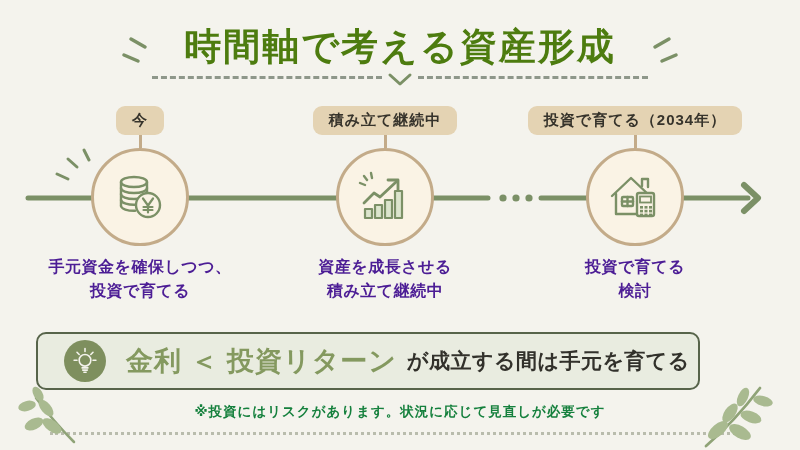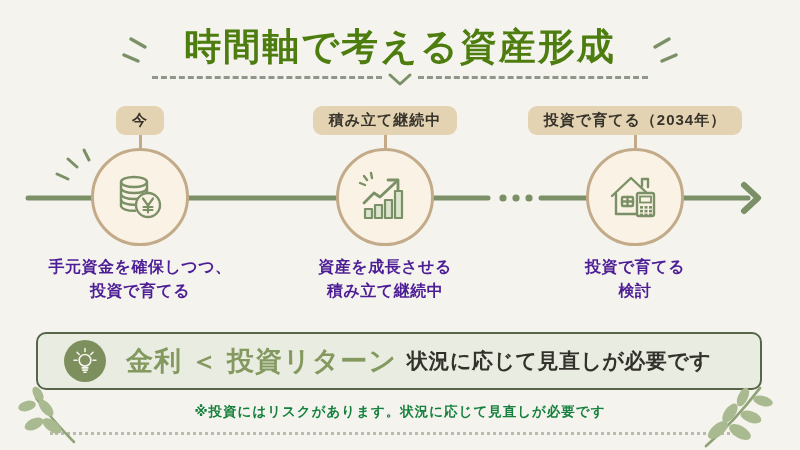--- a/index.html
+++ b/index.html
@@ -34,21 +34,21 @@
     width:92px;height:92px;border-radius:50%;
     border:3px solid #c3ab89;background:#faf3e5;
     display:flex;align-items:center;justify-content:center;
   }
   .desc{
     margin-top:9px;font-size:16px;font-weight:700;color:#4c1d95;
     text-align:center;line-height:1.5;letter-spacing:0.5px;
   }
   
   .banner{
-    position:absolute;left:36px;top:332px;width:726px;height:58px;
+    position:absolute;left:36px;top:332px;width:664px;height:58px;
     box-sizing:border-box;border:2.5px solid #57644a;border-radius:10px;
     background:#e9ece0;display:flex;align-items:center;padding-left:26px;
   }
   .bulb-circle{
     width:42px;height:42px;border-radius:50%;background:#7e8f5e;
     display:flex;align-items:center;justify-content:center;margin-right:20px;flex:none;
   }
   .banner-highlight{font-size:27px;font-weight:800;color:#84995f;letter-spacing:1px;}
   .banner-rest{font-size:21px;font-weight:800;color:#32312b;margin-left:10px;letter-spacing:0.5px;}
   
@@ -201,21 +201,21 @@
         <line x1="20.5" y1="37.5" x2="23.5" y2="37.5"></line>
         <line x1="22" y1="5" x2="22" y2="9"></line>
         <line x1="11" y1="10" x2="14" y2="13"></line>
         <line x1="33" y1="10" x2="30" y2="13"></line>
         <line x1="7" y1="21" x2="11" y2="21"></line>
         <line x1="37" y1="21" x2="33" y2="21"></line>
       </g>
     </svg>
   </div>
   <span class="banner-highlight">金利 ＜ 投資リターン</span>
-  <span class="banner-rest">状況に応じて見直しが必要です</span>
+  <span class="banner-rest">が成立する間は手元を育てる</span>
 </div>
 
 <div class="footer-note">※投資にはリスクがあります。状況に応じて見直しが必要です</div>
 <div class="footer-dots"></div>
 
 <svg class="leaf-svg" style="left:12px;top:386px;" width="84" height="62" viewBox="0 0 84 62">
   <path d="M62 56 Q42 36 24 12" fill="none" stroke="#8fa377" stroke-width="2.5" stroke-linecap="round"></path>
   <g fill="#a9ba90">
     <ellipse cx="40" cy="40" rx="11" ry="5.5" transform="rotate(35 40 40)"></ellipse>
     <ellipse cx="22" cy="38" rx="10" ry="5.5" transform="rotate(-25 22 38)"></ellipse>

